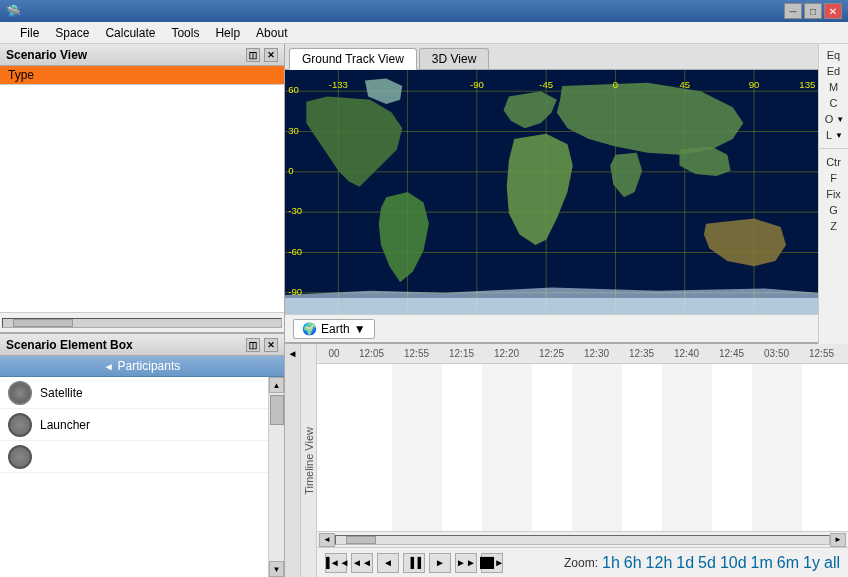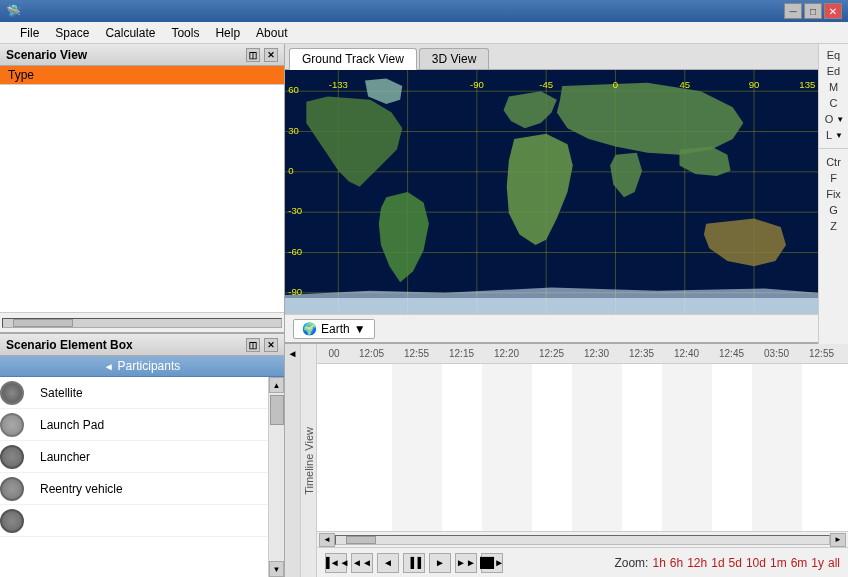--- a/index.html
+++ b/index.html
@@ -185,23 +185,23 @@
       overflow: hidden;
       display: flex;
     }
     .element-items {
       flex: 1;
       overflow: hidden;
     }
     .element-item {
       display: flex;
       align-items: center;
-      padding: 4px 0;
+      padding: 4px 8px;
       border-bottom: 1px solid #f0f0f0;
-      gap: 16px;
+      gap: 8px;
       height: 32px;
     }
     .item-icon {
       width: 24px;
       height: 24px;
       border-radius: 50%;
       flex-shrink: 0;
       display: flex;
       align-items: center;
       justify-content: center;
@@ -497,24 +497,24 @@
       cursor: pointer;
     }
     .zoom-section {
       margin-left: auto;
       display: flex;
       align-items: center;
       gap: 4px;
     }
     .zoom-label { font-size: 12px; color: #333; }
     .zoom-link {
-      color: #b91c1c;
+      color: #0369a1;
       text-decoration: none;
       cursor: pointer;
-      font-size: 12px;
+      font-size: 16px;
     }
 
     .timeline-view-label {
       width: 16px;
       background: #e8e8e8;
       border-right: 1px solid #ccc;
       display: flex;
       align-items: center;
       justify-content: center;
       overflow: hidden;
@@ -587,30 +587,22 @@
         <span class="expand-arrow">◄</span>
         <span>Participants</span>
       </div>
       <div class="element-list">
         <div class="element-items">
           <div class="element-item">
             <div class="item-icon icon-satellite"></div>
             <span>Satellite</span>
           </div>
           <div class="element-item">
-            <div class="item-icon icon-launchpad"></div>
-            <span>Launch Pad</span>
-          </div>
-          <div class="element-item">
             <div class="item-icon icon-launcher"></div>
             <span>Launcher</span>
-          </div>
-          <div class="element-item">
-            <div class="item-icon icon-reentry"></div>
-            <span>Reentry vehicle</span>
           </div>
           <div class="element-item">
             <div class="item-icon icon-mission"></div>
 
           </div>
         </div>
         <div class="element-scrollbar">
           <div class="sb-btn">▲</div>
           <div class="sb-track">
             <div class="sb-thumb-v"></div>

